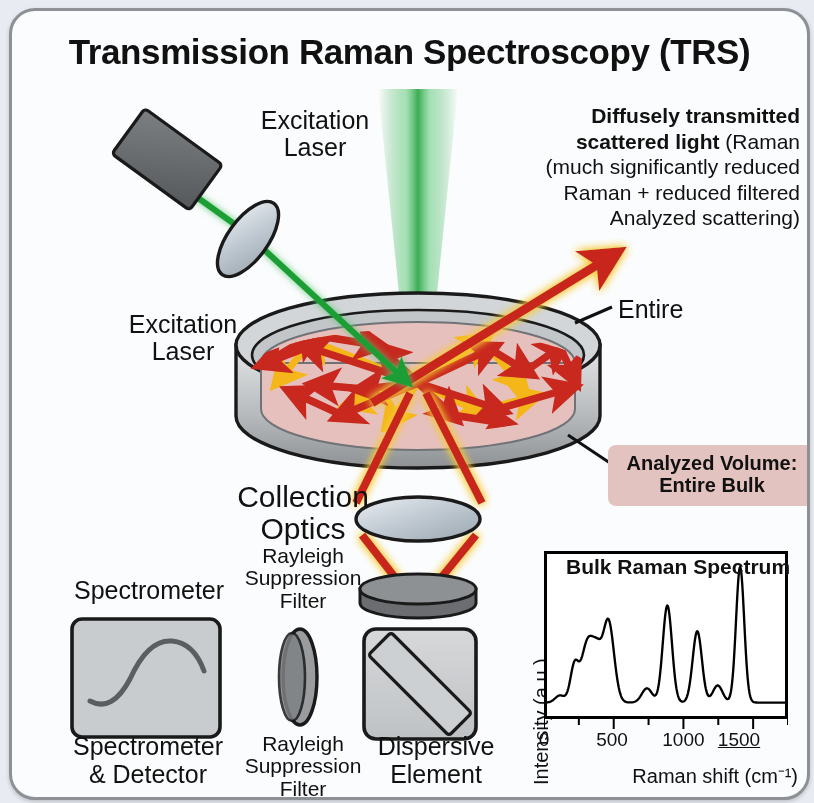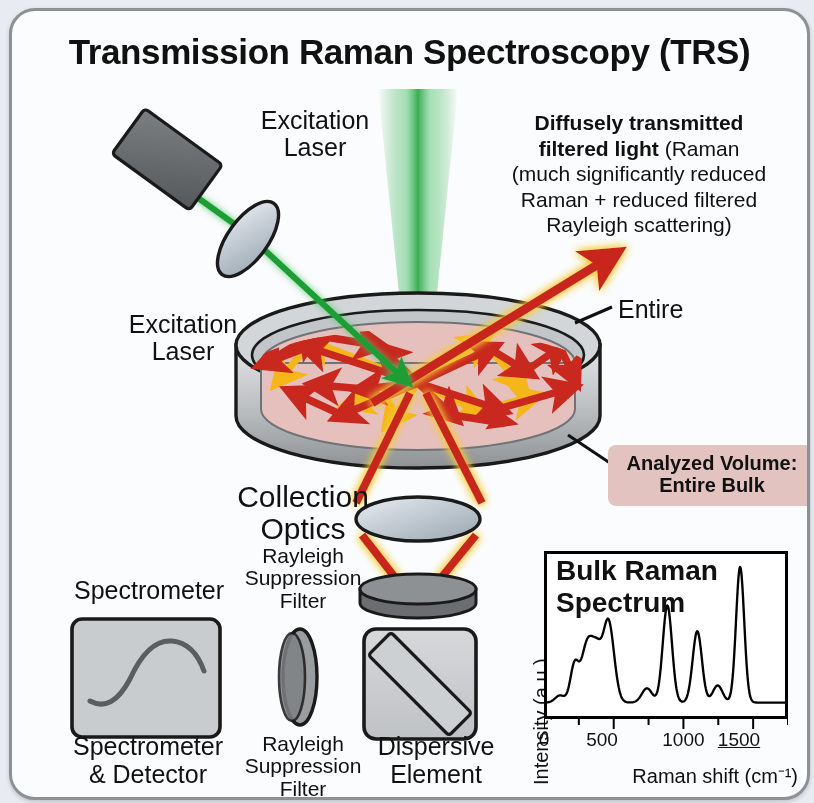--- a/index.html
+++ b/index.html
@@ -14,21 +14,21 @@
   .ttl{font-size:35px;font-weight:bold;letter-spacing:-.4px;text-align:center;width:100%;top:22px;left:0;}
   .c{text-align:center;}
 
   .badge{position:absolute;background:#e3c3bf;border-radius:8px;padding:7px 12px 9px;
          font-size:20px;font-weight:bold;text-align:center;line-height:1.12;color:#111;}
 
   #inset{position:absolute;left:494px;top:536px;width:292px;height:250px;}
   .axlbl{position:absolute;font-size:20px;color:#111;}
   #ylab{transform:rotate(-90deg);transform-origin:0 0;left:24px;top:238px;white-space:nowrap;}
   #xlab{left:0;top:215px;width:292px;text-align:right;}
-  #spec-title{position:absolute;left:50px;top:8px;font-size:28px;font-weight:bold;color:#111;}
+  #spec-title{position:absolute;left:60px;top:8px;font-size:21px;font-weight:bold;color:#111;}
   #plotbox{position:absolute;left:38px;top:4px;width:244px;height:168px;border:3px solid #000;
            background:#fff;box-sizing:border-box;}
   #tickrow{position:absolute;left:38px;top:172px;width:244px;height:34px;}
   .tk{position:absolute;font-size:19px;color:#111;transform:translateX(-50%);top:10px;}
 </style>
 </head>
 <body>
 
 <div id="stage">
   <div id="card">
@@ -211,26 +211,26 @@
     </svg>
 
     <div class="lbl ttl">Transmission Raman Spectroscopy (TRS)</div>
 
     <div class="lbl c" style="left:228px;top:96px;width:150px;font-size:25px;white-space:pre-line;">Excitation
 Laser</div>
 
     <div class="lbl c" style="left:96px;top:300px;width:150px;font-size:25px;white-space:pre-line;">Excitation
 Laser</div>
 
-    <div class="lbl c" style="left:466px;top:99px;width:322px;font-size:21px;line-height:1.22;">
+    <div class="lbl c" style="left:466px;top:92px;width:322px;font-size:21px;line-height:1.22;text-align:right;">
       <span style="font-weight:bold">Diffusely transmitted</span><br>
-      <span style="font-weight:bold">filtered light</span><span> (Raman</span><br>
+      <span style="font-weight:bold">scattered light</span><span> (Raman</span><br>
       <span>(much significantly reduced</span><br>
       <span>Raman + reduced filtered</span><br>
-      <span>Rayleigh scattering)</span>
+      <span>Analyzed scattering)</span>
     </div>
 
     <div class="lbl" style="left:606px;top:285px;font-size:25px;">Entire</div>
 
     <div class="badge" style="left:596px;top:434px;width:184px;">
       <span>Analyzed Volume:</span><br>
       <span>Entire Bulk</span>
     </div>
 
     <div class="lbl c" style="left:218px;top:470px;width:146px;font-size:30px;white-space:pre-line;">Collection
@@ -267,21 +267,21 @@
               <line x1="34.857142857142854" x2="34.857142857142854" y1="0" y2="6"></line>
               <line x1="69.71428571428571" x2="69.71428571428571" y1="0" y2="10"></line>
               <line x1="104.57142857142857" x2="104.57142857142857" y1="0" y2="6"></line>
               <line x1="139.42857142857142" x2="139.42857142857142" y1="0" y2="10"></line>
               <line x1="174.28571428571428" x2="174.28571428571428" y1="0" y2="6"></line>
               <line x1="209.14285714285714" x2="209.14285714285714" y1="0" y2="10"></line>
               <line x1="244" x2="244" y1="0" y2="6"></line>
             </g>
         </svg>
       <div class="tk" style="left: 0px;">0</div>
-          <div class="tk" style="left: 58px;">500</div>
+          <div class="tk" style="left: 68px;">500</div>
           <div class="tk" style="left: 139.429px; text-align: right;">1000</div>
           <div class="tk" style="left: 195px; text-decoration: underline;">1500</div>
         </div>
       <div id="xlab" class="axlbl">
         <span>Raman shift (cm⁻¹)</span>
       </div>
     </div>
 
   </div>
 </div>

